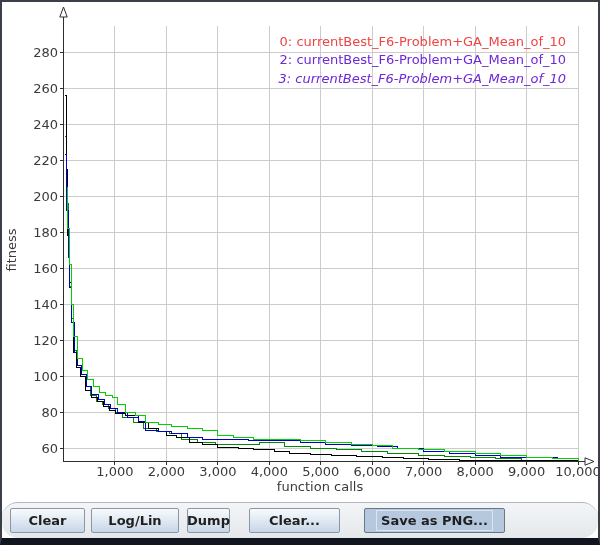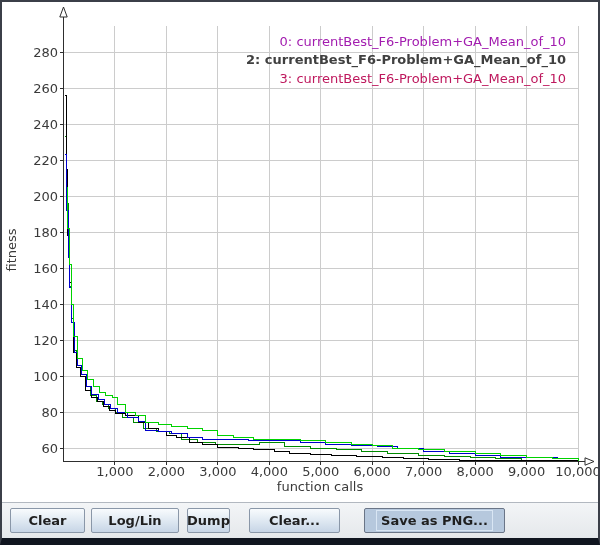--- a/index.html
+++ b/index.html
@@ -37,20 +37,21 @@
   }
   #toolbar{
     position:relative;
     width:596px;height:36px;
     box-sizing:border-box;
     border-top:1px solid #b2b8c0;
     background:linear-gradient(#f3f5f7,#e5e8eb);
     display:flex;
     align-items:center;
     padding-left:8px;
+    border-radius:16px;
   }
   .btn{
     height:25px;
     box-sizing:border-box;
     border:1px solid #8a97a8;
     border-radius:2px;
     background:linear-gradient(#f8fbfd,#dde7f1 55%,#c7d5e6);
     font-family:"DejaVu Sans", sans-serif;
     font-size:13px;
     font-weight:bold;
@@ -165,23 +166,23 @@
       <g id="g-series">
           <path d="M63.0,134.6 L64.6,134.6 L64.6,201.2 L66.1,201.2 L66.1,251.6 L67.7,251.6 L67.7,284.0 L69.7,284.0 L69.7,316.4 L71.8,316.4 L71.8,348.8 L74.9,348.8 L74.9,365.0 L78.5,365.0 L78.5,374.0 L83.1,374.0 L83.1,384.8 L88.3,384.8 L88.3,393.8 L94.4,393.8 L94.4,399.2 L100.6,399.2 L100.6,402.8 L106.8,402.8 L106.8,406.4 L113.0,406.4 L113.0,410.0 L120.7,410.0 L120.7,415.4 L131.0,415.4 L131.0,420.8 L141.2,420.8 L141.2,426.2 L154.1,426.2 L154.1,429.8 L167.0,429.8 L167.0,431.6 L179.8,431.6 L179.8,437.0 L195.3,437.0 L195.3,440.6 L213.3,440.6 L213.3,442.4 L236.4,442.4 L236.4,442.4 L257.0,442.4 L257.0,440.6 L282.7,440.6 L282.7,444.2 L308.5,444.2 L308.5,446.0 L334.2,446.0 L334.2,447.8 L359.9,447.8 L359.9,449.6 L385.6,449.6 L385.6,451.4 L416.5,451.4 L416.5,453.2 L442.2,453.2 L442.2,454.1 L468.0,454.1 L468.0,455.0 L493.7,455.0 L493.7,456.8 L519.4,456.8 L519.4,458.5 L545.1,458.5 L545.1,458.5 L576.0,458.5 L576.0,458.5" fill="none" stroke="#008A00" stroke-width="1" shape-rendering="crispEdges"></path>
           <path d="M63.0,93.2 L64.3,93.2 L64.3,167.0 L65.6,167.0 L65.6,233.6 L67.2,233.6 L67.2,280.4 L69.2,280.4 L69.2,320.0 L71.8,320.0 L71.8,350.6 L74.9,350.6 L74.9,365.0 L78.5,365.0 L78.5,374.0 L83.6,374.0 L83.6,388.4 L89.3,388.4 L89.3,395.6 L95.5,395.6 L95.5,399.2 L101.6,399.2 L101.6,404.6 L107.8,404.6 L107.8,408.2 L113.0,408.2 L113.0,411.8 L123.2,411.8 L123.2,413.6 L136.1,413.6 L136.1,420.8 L146.4,420.8 L146.4,426.2 L156.7,426.2 L156.7,429.8 L164.4,429.8 L164.4,433.4 L174.7,433.4 L174.7,435.2 L187.6,435.2 L187.6,440.6 L200.4,440.6 L200.4,442.4 L215.8,442.4 L215.8,445.1 L236.4,445.1 L236.4,446.0 L251.9,446.0 L251.9,447.8 L272.4,447.8 L272.4,449.6 L287.9,449.6 L287.9,451.4 L308.5,451.4 L308.5,452.3 L329.0,452.3 L329.0,453.2 L354.8,453.2 L354.8,454.1 L380.5,454.1 L380.5,455.0 L401.1,455.0 L401.1,456.8 L426.8,456.8 L426.8,457.7 L457.7,457.7 L457.7,458.5 L488.5,458.5 L488.5,458.5 L524.5,458.5 L524.5,458.5 L555.4,458.5 L555.4,458.5 L576.0,458.5 L576.0,458.5" fill="none" stroke="#000000" stroke-width="1" shape-rendering="crispEdges"></path>
           <path d="M63.0,152.6 L64.6,152.6 L64.6,208.4 L66.1,208.4 L66.1,255.2 L67.7,255.2 L67.7,285.8 L69.7,285.8 L69.7,320.0 L72.3,320.0 L72.3,350.6 L75.4,350.6 L75.4,363.2 L79.0,363.2 L79.0,372.2 L84.1,372.2 L84.1,384.8 L89.8,384.8 L89.8,392.0 L96.0,392.0 L96.0,397.4 L102.1,397.4 L102.1,402.8 L108.3,402.8 L108.3,406.4 L115.5,406.4 L115.5,410.0 L125.8,410.0 L125.8,415.4 L136.1,415.4 L136.1,419.0 L143.8,419.0 L143.8,428.0 L156.7,428.0 L156.7,429.8 L169.5,429.8 L169.5,431.6 L185.0,431.6 L185.0,435.2 L200.4,435.2 L200.4,437.0 L221.0,437.0 L221.0,437.9 L246.7,437.9 L246.7,438.8 L272.4,438.8 L272.4,438.8 L298.2,438.8 L298.2,440.6 L323.9,440.6 L323.9,442.4 L349.6,442.4 L349.6,443.3 L375.3,443.3 L375.3,444.2 L395.9,444.2 L395.9,446.0 L421.7,446.0 L421.7,449.6 L447.4,449.6 L447.4,451.4 L473.1,451.4 L473.1,453.2 L498.8,453.2 L498.8,455.0 L524.5,455.0 L524.5,455.9 L555.4,455.9 L555.4,456.8 L576.0,456.8 L576.0,458.5" fill="none" stroke="#0000CC" stroke-width="1" shape-rendering="crispEdges"></path>
           <path d="M64.6,185.0 L65.9,185.0 L65.9,226.4 L67.2,226.4 L67.2,262.4 L69.2,262.4 L69.2,302.0 L71.8,302.0 L71.8,334.4 L75.9,334.4 L75.9,356.0 L80.5,356.0 L80.5,368.6 L85.7,368.6 L85.7,377.6 L91.3,377.6 L91.3,384.8 L97.5,384.8 L97.5,390.2 L103.7,390.2 L103.7,393.8 L110.4,393.8 L110.4,395.6 L115.5,395.6 L115.5,402.8 L123.2,402.8 L123.2,410.0 L133.5,410.0 L133.5,413.6 L143.8,413.6 L143.8,420.8 L156.7,420.8 L156.7,422.6 L169.5,422.6 L169.5,424.4 L185.0,424.4 L185.0,426.2 L200.4,426.2 L200.4,428.0 L215.8,428.0 L215.8,433.4 L231.3,433.4 L231.3,435.2 L251.9,435.2 L251.9,437.0 L272.4,437.0 L272.4,437.9 L298.2,437.9 L298.2,438.8 L323.9,438.8 L323.9,440.6 L349.6,440.6 L349.6,442.4 L370.2,442.4 L370.2,443.3 L390.8,443.3 L390.8,446.0 L416.5,446.0 L416.5,447.8 L442.2,447.8 L442.2,449.6 L473.1,449.6 L473.1,451.4 L498.8,451.4 L498.8,453.2 L524.5,453.2 L524.5,455.0 L550.3,455.0 L550.3,456.8 L576.0,456.8 L576.0,458.5" fill="none" stroke="#00D200" stroke-width="1" shape-rendering="crispEdges"></path>
         </g>
       <text x="318" y="489" text-anchor="middle">function calls</text>
       <text x="14" y="248" text-anchor="middle" transform="rotate(-90 14 248)">fitness</text>
     </svg>
     <div id="legend">
-        <div style="color: #a21caf;">0: currentBest_F6-Problem+GA_Mean_of_10</div>
-        <div style="color: #404040; font-weight: bold;">2: currentBest_F6-Problem+GA_Mean_of_10</div>
-        <div style="color: #be185d;">3: currentBest_F6-Problem+GA_Mean_of_10</div>
+        <div style="color: #ef4444;">0: currentBest_F6-Problem+GA_Mean_of_10</div>
+        <div style="color: #6d28d9;">2: currentBest_F6-Problem+GA_Mean_of_10</div>
+        <div style="color: #6d28d9; font-style: italic;">3: currentBest_F6-Problem+GA_Mean_of_10</div>
       </div>
   </div>
 
   <div id="toolbar">
       <button class="btn" style="width: 75px; margin-left: 0px;">
         <span class="inner">Clear</span>
       </button>
       <button class="btn" style="width: 88px; margin-left: 6px;">
         <span class="inner">Log/Lin</span>
       </button>

